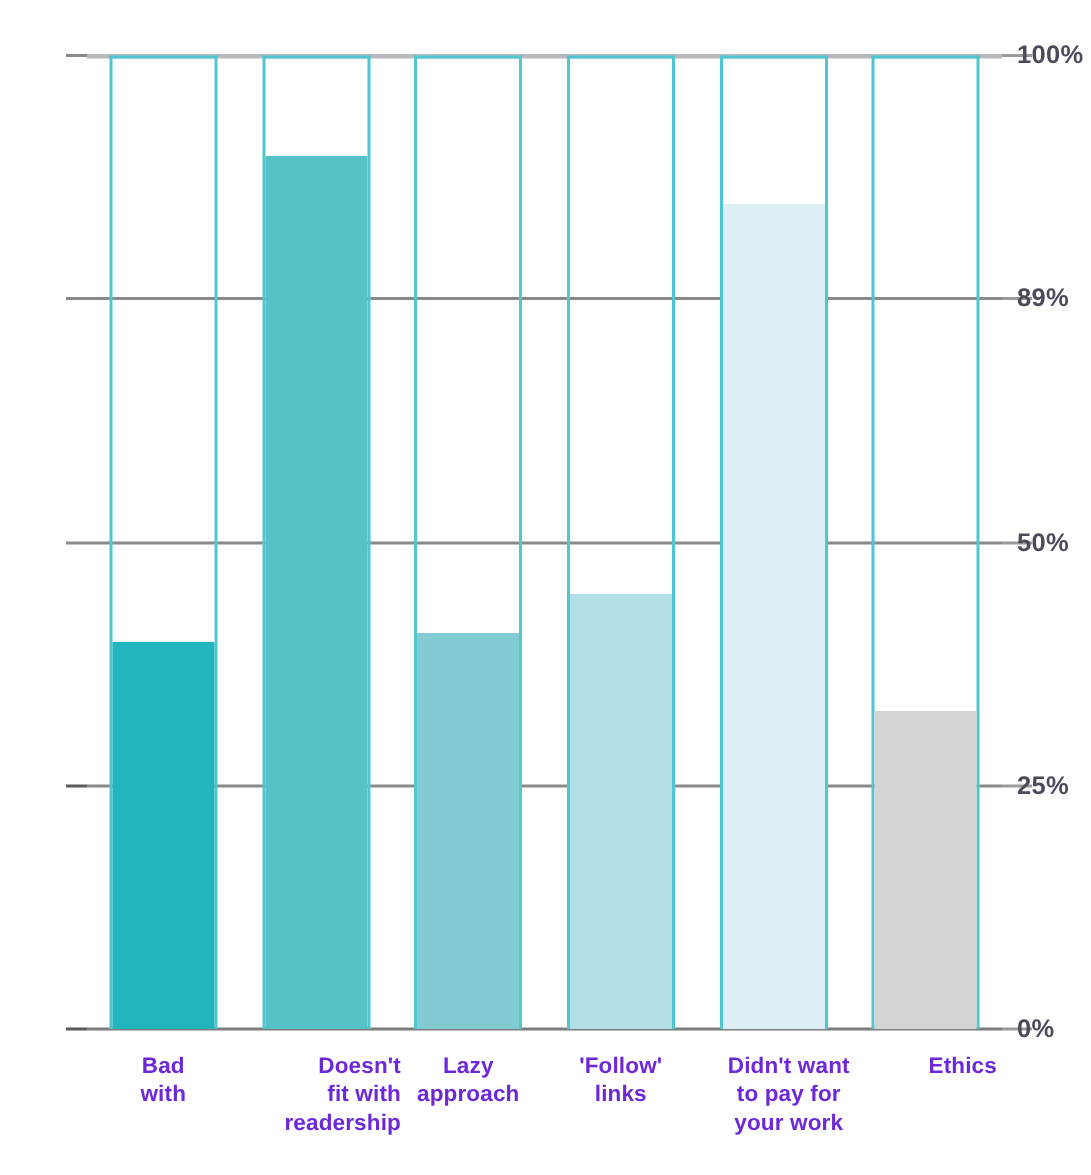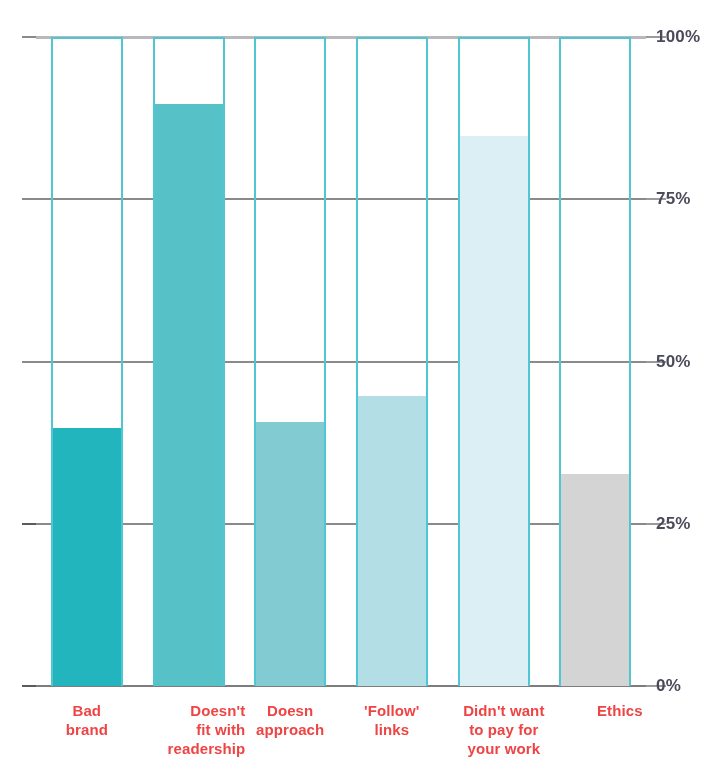--- a/index.html
+++ b/index.html
@@ -13,20 +13,21 @@
     height: 783px;
     font-family: "Liberation Sans", sans-serif;
     overflow: hidden;
   }
 
   #chart-root {
     position: relative;
     width: 676px;
     height: 783px;
     background: #ffffff;
+    margin-left: 22px;
   }
 
   
   .plot-area {
     position: absolute;
     left: 36px;
     top: 37px;
     width: 610px;
     height: 649px;
   }
@@ -89,21 +90,21 @@
     bottom: 0;
   }
 
   
   .x-label {
     position: absolute;
     top: 702px;
     text-align: center;
     font-size: 15px;
     font-weight: bold;
-    color: #ef4444;
+    color: #6d28d9;
     line-height: 1.25;
     letter-spacing: 0.1px;
   }
   .x-label span { display: block; }
 </style>
 </head>
 <body>
 
 <div id="chart-root">
 
@@ -142,37 +143,37 @@
           <div class="bar-fill" style="height: 549.65px; background: rgb(219, 239, 244);"></div>
         </div>
         <div class="bar-col" title="Ethics: 33%" style="left: 523.167px; width: 72px; border-color: rgb(78, 199, 210);">
           <div class="bar-fill" style="height: 212.17px; background: rgb(212, 212, 212);"></div>
         </div>
       </div>
   </div>
 
   <div id="y-axis">
       <div class="y-label" style="top: 37px;">100%</div>
-      <div class="y-label" style="top: 199.25px;">75%</div>
+      <div class="y-label" style="top: 199.25px;">89%</div>
       <div class="y-label" style="top: 361.5px;">50%</div>
       <div class="y-label" style="top: 523.75px; text-align: center;">25%</div>
       <div class="y-label" style="top: 686px;">0%</div>
     </div>
   <div id="x-axis">
       <div class="x-label" style="left: 30px; width: 113.667px;">
         <span>Bad</span>
-        <span>brand</span>
+        <span>with</span>
       </div>
       <div class="x-label" style="left: 131.667px; width: 113.667px; text-align: right;">
         <span>Doesn't</span>
         <span>fit with</span>
         <span>readership</span>
       </div>
       <div class="x-label" style="left: 233.333px; width: 113.667px;">
-        <span>Doesn</span>
+        <span>Lazy</span>
         <span>approach</span>
       </div>
       <div class="x-label" style="left: 335px; width: 113.667px;">
         <span>'Follow'</span>
         <span>links</span>
       </div>
       <div class="x-label" style="left: 447px; width: 113.667px;">
         <span>Didn't want</span>
         <span>to pay for</span>
         <span>your work</span>

